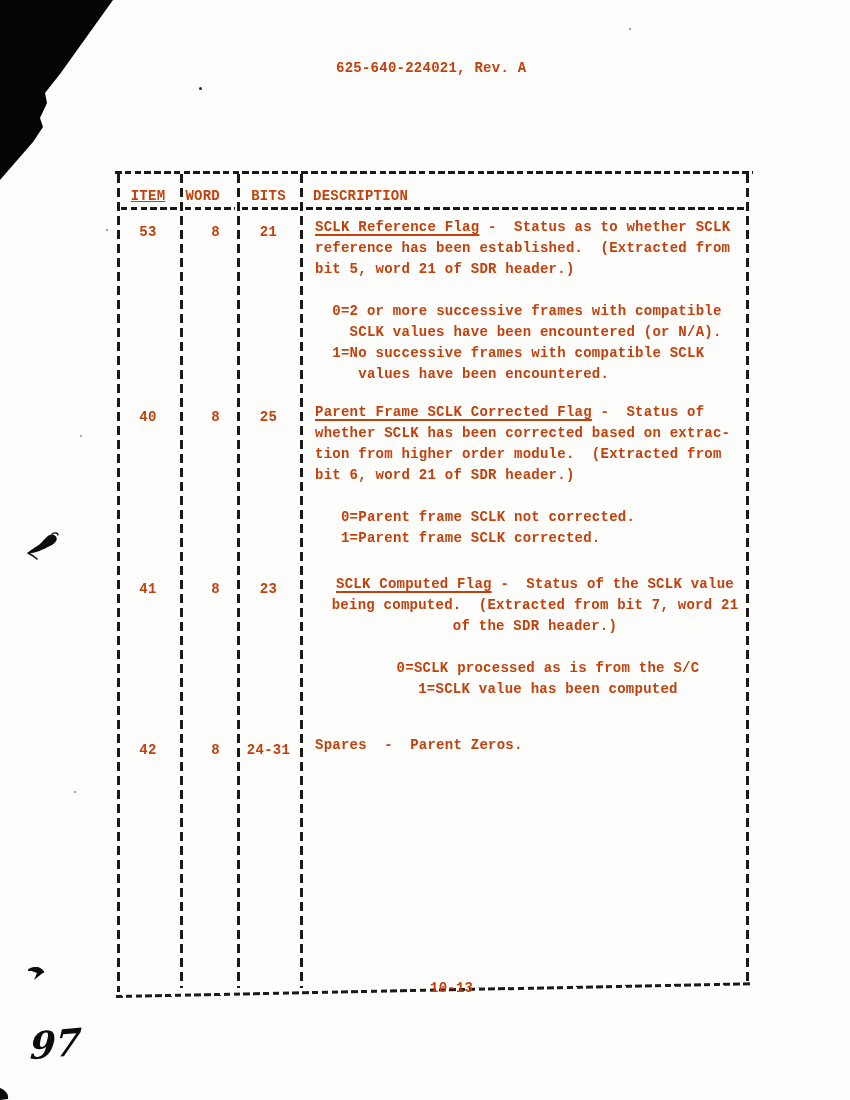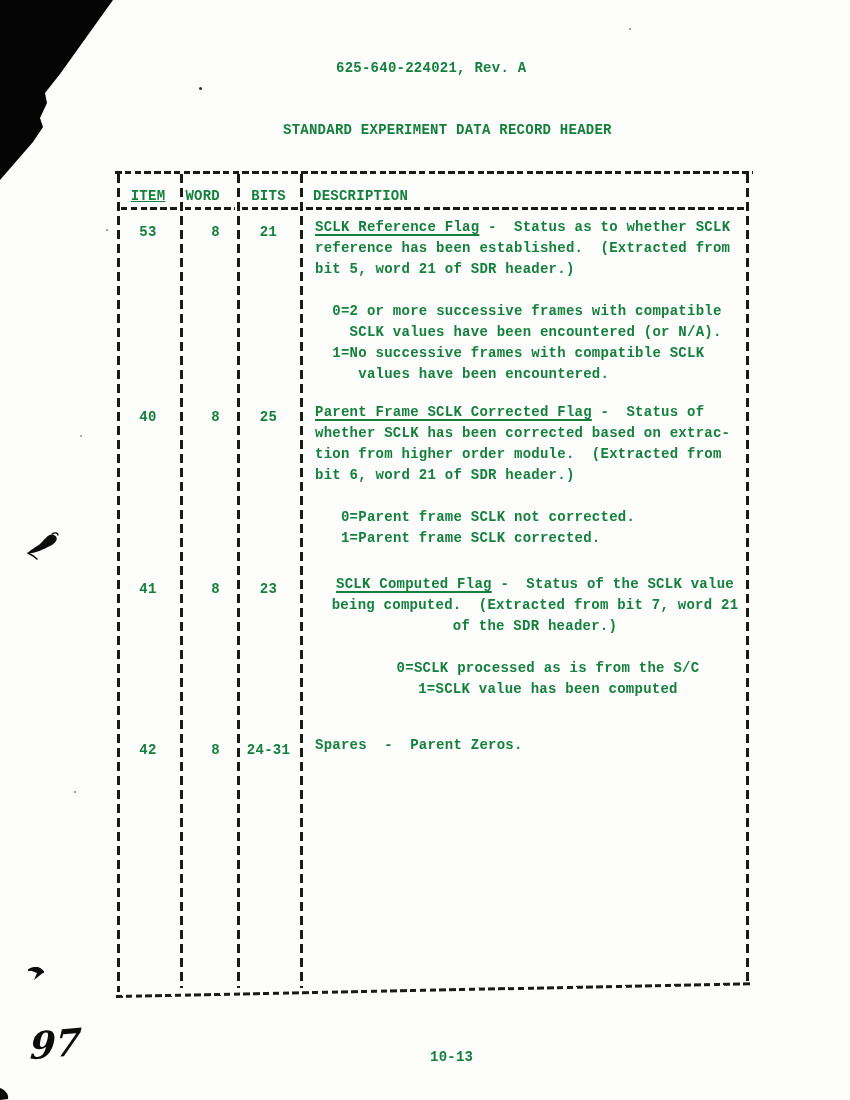--- a/index.html
+++ b/index.html
@@ -12,21 +12,21 @@
     font-family: "Liberation Mono", "DejaVu Sans Mono", monospace;
     color: #161616;
   }
   .mono {
     position: absolute;
     font-family: "Liberation Mono", "DejaVu Sans Mono", monospace;
     font-weight: 700;
     font-size: 14px;
     line-height: 21px;
     letter-spacing: 0.25px;
-    color: #15803d;
+    color: #c2410c;
     white-space: pre;
   }
   
   .hline {
     position: absolute; height: 3px;
     background: repeating-linear-gradient(90deg, #1a1a1a 0px, #1a1a1a 6.5px, transparent 6.5px, transparent 9.8px);
   }
   .hline.thin { height: 2.6px; }
   .vline {
     position: absolute; width: 2.6px;
@@ -67,21 +67,20 @@
 <body>
 
 <div class="page">
 
   <svg class="corner-artifact" width="120" height="185" viewBox="0 0 120 185">
     <polygon points="0,0 113,0 60,74 45,93 47,103 40,118 43,127 33,142 0,180" fill="#050505"></polygon>
   </svg>
 
   <div class="mono" style="left:336px; top:58px;">625-640-224021, Rev. A</div>
 
-  <div class="mono" style="left:283px; top:120px;">STANDARD EXPERIMENT DATA RECORD HEADER</div>
 
   <div>
 
     <div class="hline" style="left:115px; top:171px; width:638px;"></div>
 
     <div class="vline" style="left:117px; top:174px; height:818px;"></div>
     <div class="vline" style="left:180px; top:174px; height:814px;"></div>
     <div class="vline" style="left:237px; top:174px; height:814px;"></div>
     <div class="vline" style="left:300px; top:174px; height:814px;"></div>
     <div class="vline" style="left:746px; top:174px; height:810px;"></div>
@@ -130,21 +129,21 @@
    1=SCLK value has been computed</span></div>
 
     <div class="mono cell item" style="top:740px;">42</div>
     <div class="mono cell word" style="top:740px;">8</div>
     <div class="mono cell bits" style="top:740px;">24-31</div>
     <div class="mono desc" style="top:735px;"><span class="flag"></span><span>Spares  -  Parent Zeros.</span></div>
 
     <div class="hline" style="left:116px; top:995px; width:636px; transform: rotate(-1.15deg); transform-origin: 0 50%;"></div>
   </div>
 
-  <div class="mono" style="left:430px; top:1047px;">10-13</div>
+  <div class="mono" style="left:430px; top:978px;">10-13</div>
 
   <div class="handwritten hw-97">97</div>
 
   <svg style="left:27px; top:964px;" width="26" height="24" viewBox="0 0 26 24">
     <path d="M2,6 C8,1 14,3 17,8 L7,16 L10,9 Z" fill="#0c0c0c"></path>
     <path d="M2,6 C7,3 12,4 16,8" stroke="#0c0c0c" stroke-width="2.2" fill="none" stroke-linecap="round"></path>
   </svg>
 
   <svg style="left:25px; top:531px;" width="36" height="34" viewBox="0 0 36 34">
     <path d="M29,4 C34,6 32,12 25,15 C17,19 9,23 3,22 C6,18 12,16 16,12 C21,7 24,2 29,4 Z" fill="#0c0c0c"></path>

